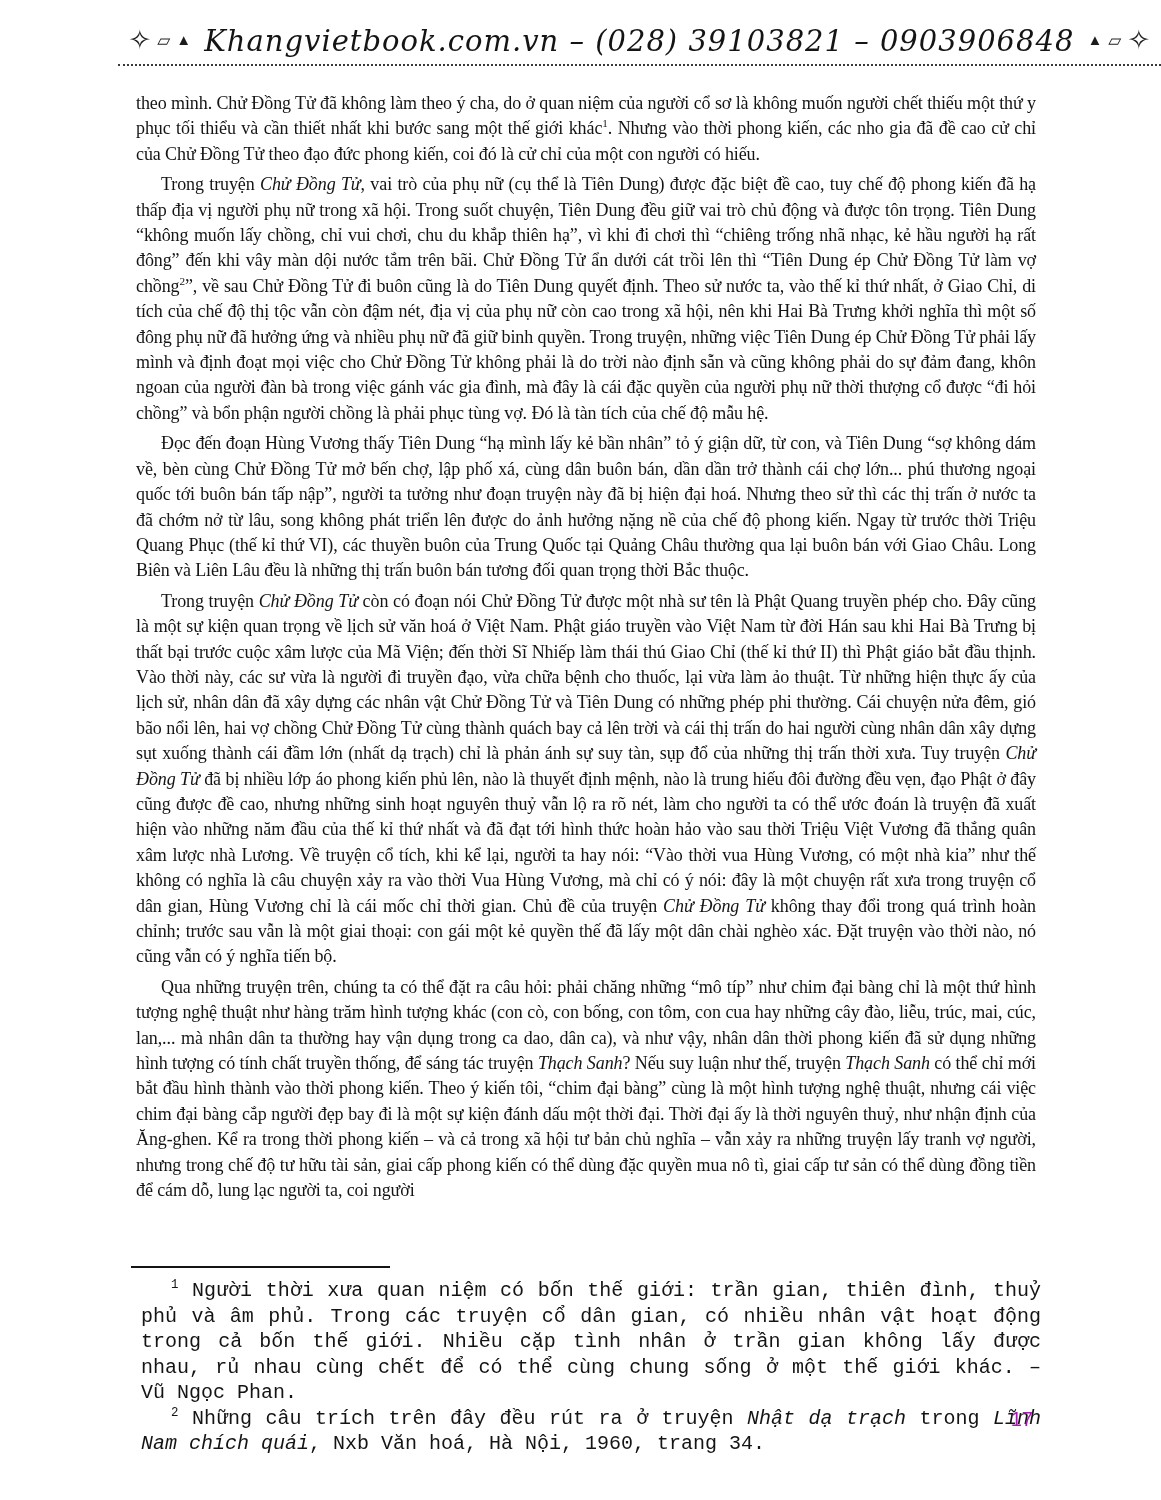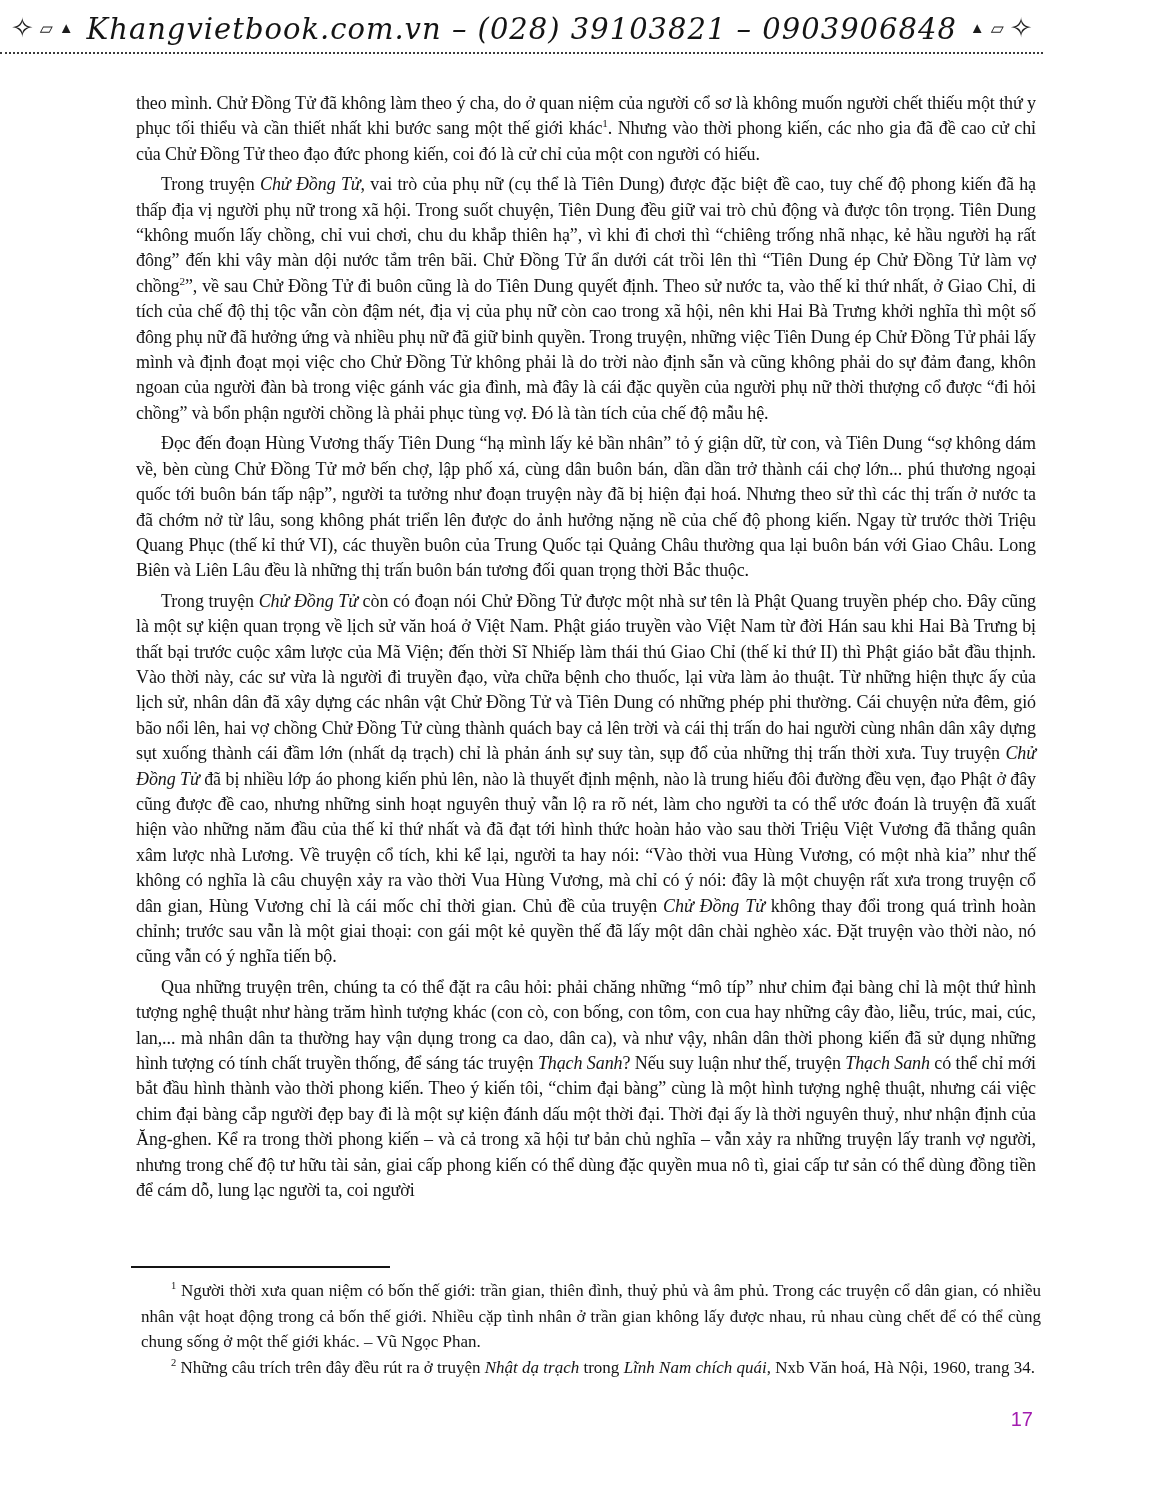--- a/index.html
+++ b/index.html
@@ -8,22 +8,22 @@
     width:1161px; height:1500px;
     margin:0 auto;
     background:#ffffff;
     color:#141414;
     font-family:"Liberation Serif", serif;
     overflow:hidden;
   }
 
   
   .page-header {
-    position:absolute; top:12px; left:0; width:100%;
-    text-align:left;
+    position:absolute; top:24px; left:0; width:100%;
+    text-align:right;
   }
   .header-inner {
     display:inline-block;
     padding:0 8px 6px 8px;
     border-bottom:2px dotted #3a3a3a;
     white-space:nowrap;
   }
   .brand {
     font-family:"DejaVu Serif", serif;
     font-style:italic;
@@ -57,24 +57,25 @@
     top:1266px; left:131px;
     width:910px;
   }
   .fn-sep {
     width:259px; height:0;
     border-top:2px solid #141414;
     margin:0 0 10px 0;
   }
   .footnotes p.fn {
     margin:0 0 0 10px;
-    font-size:17px;
+    font-size:20px;
     line-height:25.5px;
     text-align:justify;
     text-indent:30px;
+    font-family:Liberation Mono, monospace;
   }
 
   .pageno {
     position:absolute;
     top:1408px; right:128px;
     font-family:"Liberation Sans", sans-serif;
     font-size:20px;
     color:#a21caf;
   }
 </style>

